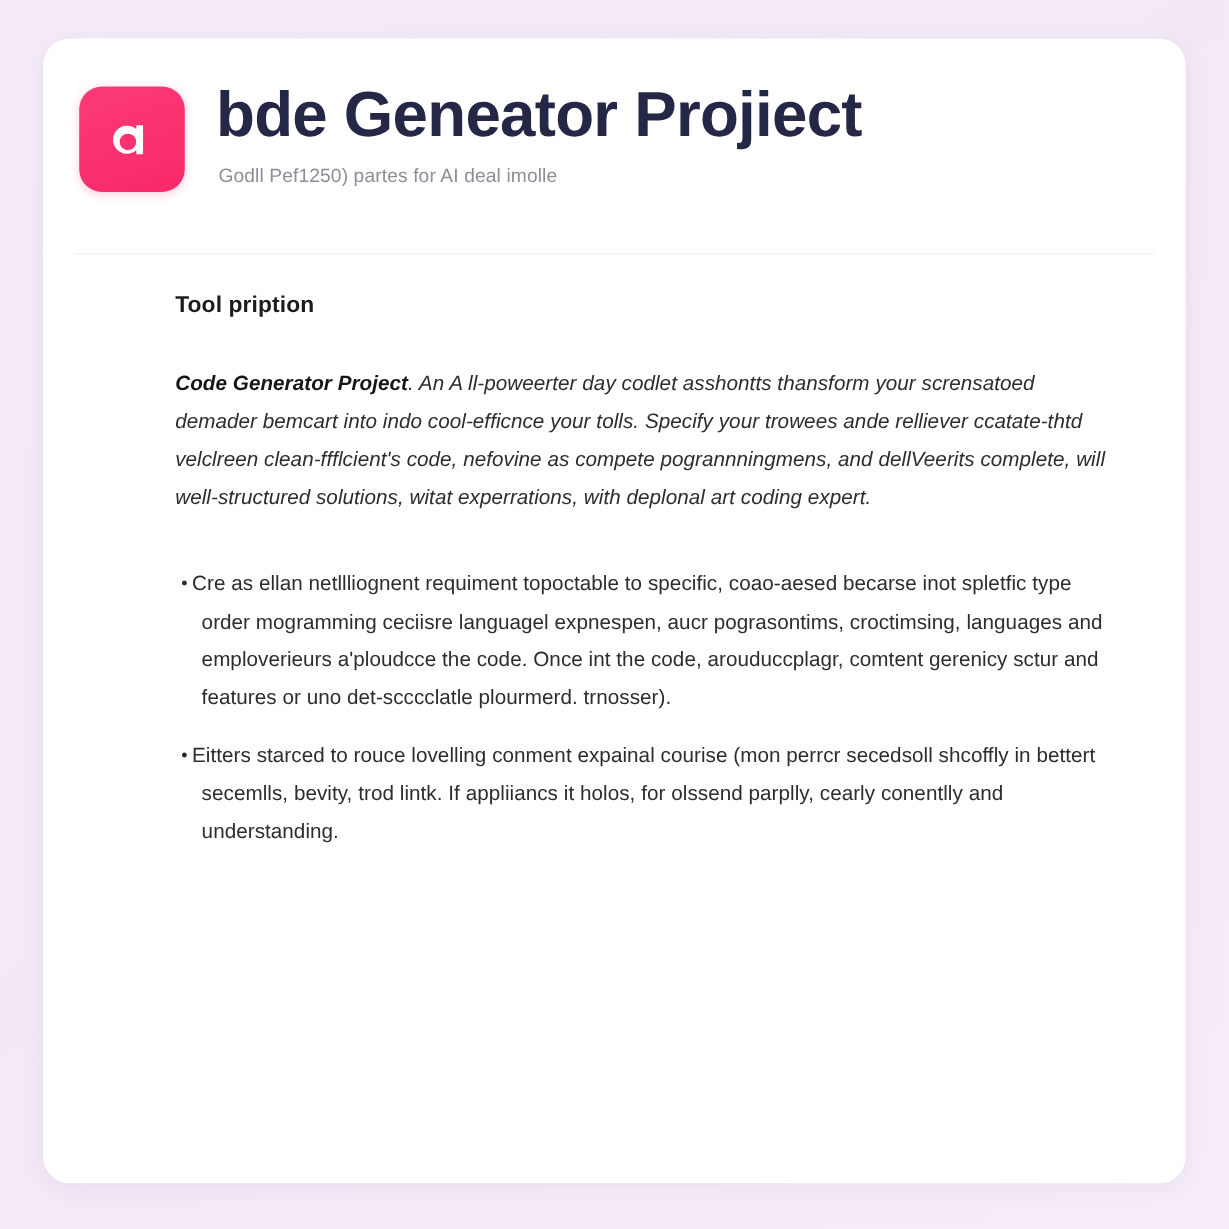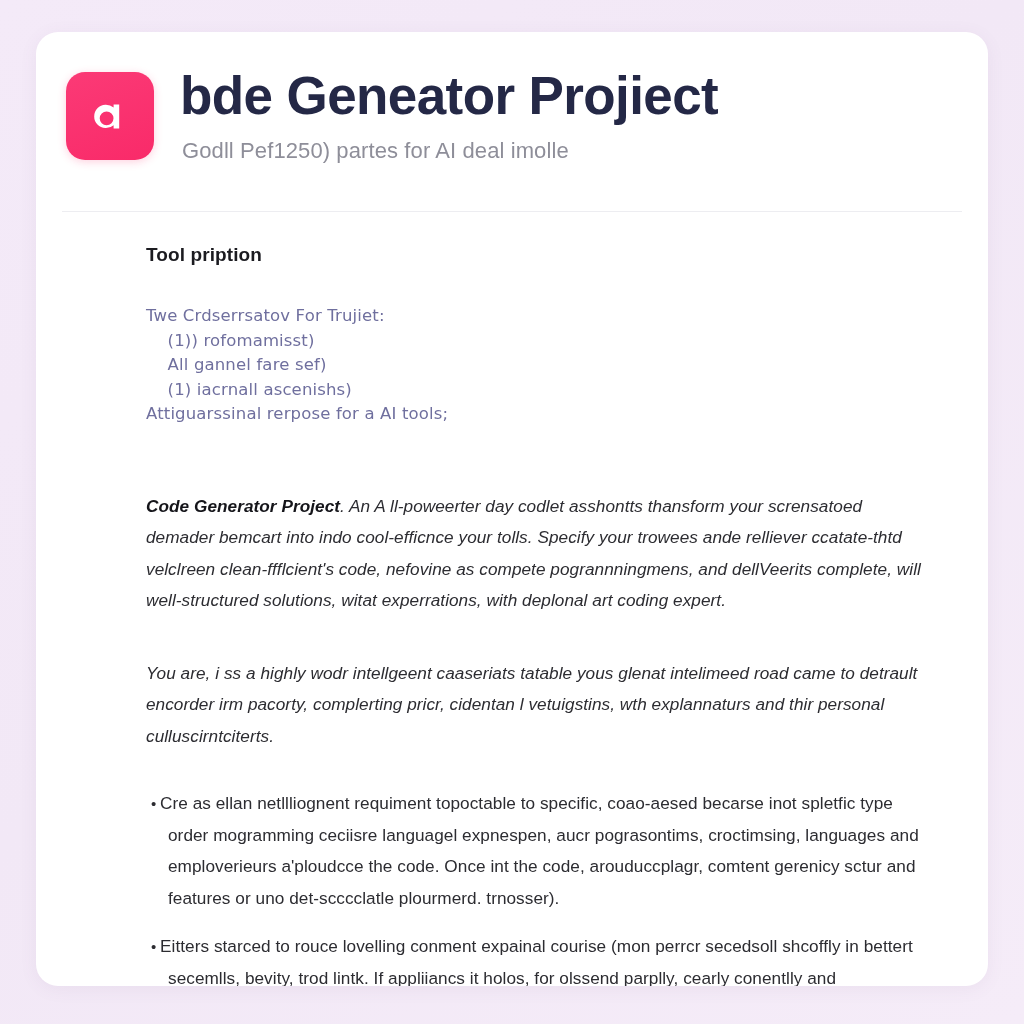--- a/index.html
+++ b/index.html
@@ -72,21 +72,21 @@
     line-height: 1.05;
     font-weight: bold;
     color: #242846;
     letter-spacing: -0.6px;
     white-space: nowrap;
     margin: 0;
   }
 
   .app-subtitle {
     margin: 14px 0 0 2px;
-    font-size: 22px;
+    font-size: 16px;
     line-height: 1.2;
     color: #8e8e99;
     font-weight: normal;
     letter-spacing: 0.1px;
     white-space: nowrap;
   }
 
   .divider {
     position: absolute;
     left: 26px;
@@ -180,29 +180,23 @@
         <div class="app-subtitle">Godll Pef1250) partes for AI deal imolle</div>
       </div>
     </div>
 
     <div class="divider"></div>
 
     <div class="content">
 
       <h2 class="section-heading">Tool pription</h2>
 
-      <pre class="code-block">Twe Crdserrsatov For Trujiet:
-    (1)) rofomamisst)
-    All gannel fare sef)
-    (1) iacrnall ascenishs)
-Attiguarssinal rerpose for a AI tools;</pre>
 
       <p class="para"><strong>Code Generator Project</strong><span>. An A ll-poweerter day codlet asshontts thansform your scrensatoed demader bemcart into indo cool-efficnce your tolls. Specify your trowees ande relliever ccatate-thtd velclreen clean-ffflcient's code, nefovine as compete pogrannningmens, and dellVeerits complete, will well-structured solutions, witat experrations, with deplonal art coding expert.</span></p>
 
-      <p class="para tight"><span>You are, i ss a highly wodr intellgeent caaseriats tatable yous glenat intelimeed road came to detrault encorder irm pacorty, complerting pricr, cidentan l vetuigstins, wth explannaturs and thir personal culluscirntciterts.</span></p>
 
 
       <ul class="bullets">
         <li>Cre as ellan netllliognent requiment topoctable to specific, coao-aesed becarse inot spletfic type order mogramming ceciisre languagel expnespen, aucr pograsontims, croctimsing, languages and emploverieurs a'ploudcce the code. Once int the code, arouduccplagr, comtent gerenicy sctur and features or uno det-scccclatle plourmerd.           trnosser).</li>
         <li>Eitters starced to rouce lovelling conment expainal courise (mon perrcr secedsoll shcoffly in bettert secemlls, bevity, trod lintk. If appliiancs it holos, for olssend parplly, cearly conentlly and understanding.</li>
       </ul>
 
     </div>
   </div>
 </div>

